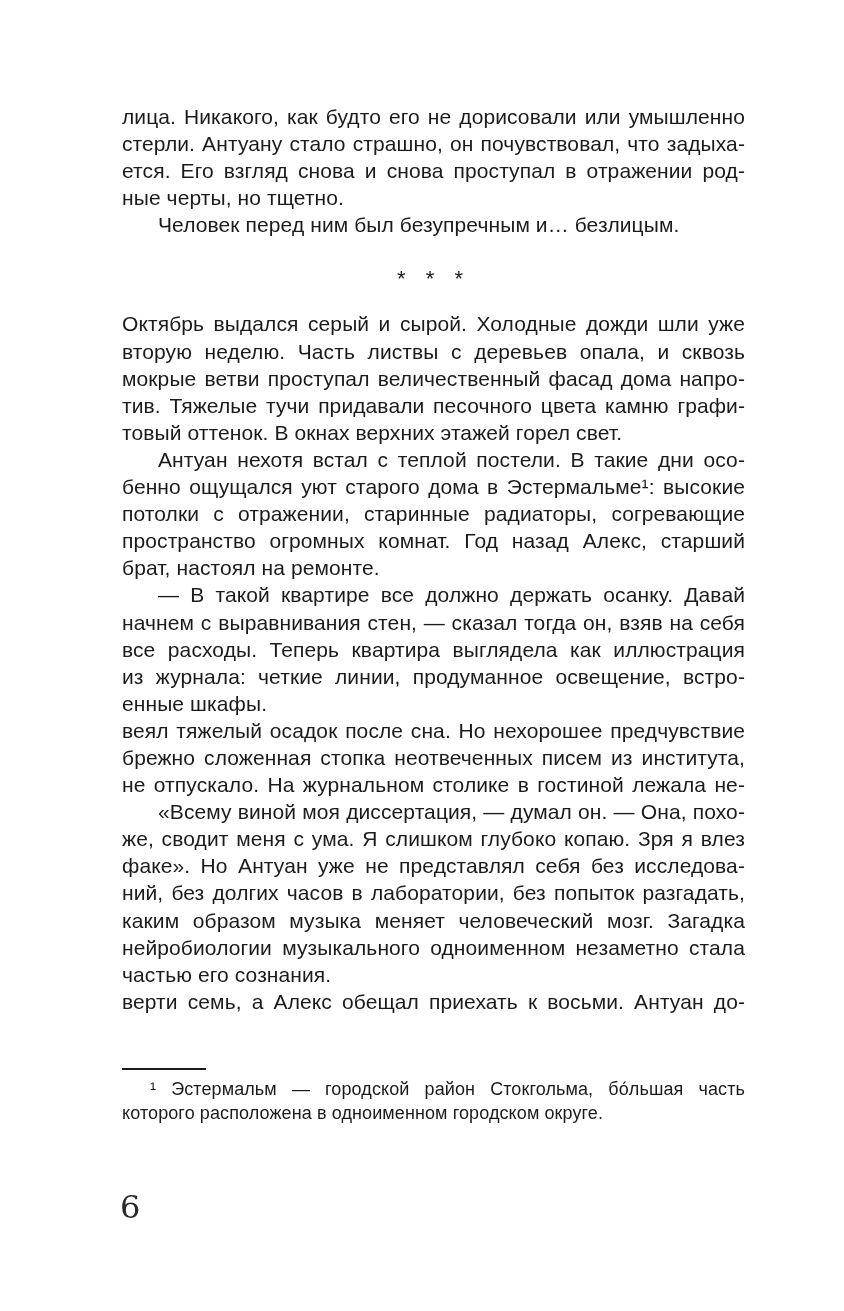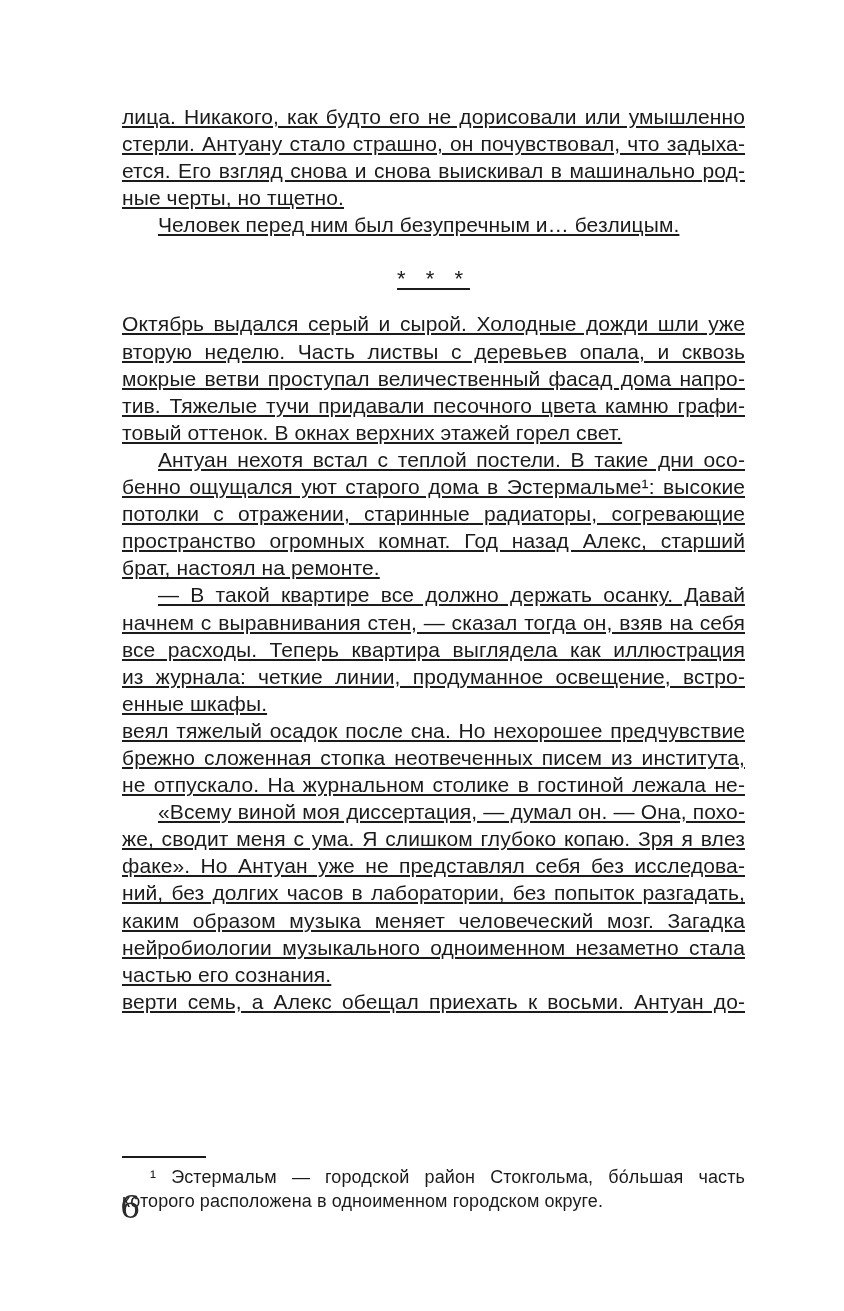--- a/index.html
+++ b/index.html
@@ -10,21 +10,20 @@
     background: #ffffff;
     font-family: "Liberation Sans", sans-serif;
     color: #1b1b1b;
     overflow: hidden;
   }
   .text-column {
     position: absolute;
     left: 122px;
     top: 103px;
     width: 623px;
-    text-decoration: underline;
   }
   .line {
     font-size: 21px;
     line-height: 27.1px;
     text-align: justify;
     text-align-last: justify;
     letter-spacing: 0.1px;
   }
   .line.last { text-align-last: left; }
   .line.indent { text-indent: 36px; }
@@ -35,21 +34,21 @@
     display: flex;
     align-items: center;
     justify-content: center;
     font-size: 22px;
     letter-spacing: 7px;
     color: #1b1b1b;
   }
   .footnote {
     position: absolute;
     left: 122px;
-    top: 1156px;
+    top: 1068px;
     width: 623px;
   }
   .footnote-rule {
     width: 84px;
     height: 2px;
     background: #1b1b1b;
     margin-bottom: 8px;
   }
   .footnote .line {
     font-size: 18px;
@@ -66,21 +65,21 @@
     color: #2b2b2b;
   }
 </style>
 </head>
 <body>
 
 <div class="page">
   <div class="text-column">
       <div class="line">лица. Никакого, как будто его не дорисовали или умышленно</div>
       <div class="line">стерли. Антуану стало страшно, он почувствовал, что задыха-</div>
-      <div class="line">ется. Его взгляд снова и снова выискивал в машинально род-</div>
+      <div class="line">ется. Его взгляд снова и снова проступал в отражении род-</div>
       <div class="line last">ные черты, но тщетно.</div>
       <div class="line indent last">Человек перед ним был безупречным и… безлицым.</div>
       <div class="separator">* * *</div>
       <div class="line">Октябрь выдался серый и сырой. Холодные дожди шли уже</div>
       <div class="line">вторую неделю. Часть листвы с деревьев опала, и сквозь</div>
       <div class="line">мокрые ветви проступал величественный фасад дома напро-</div>
       <div class="line">тив. Тяжелые тучи придавали песочного цвета камню графи-</div>
       <div class="line last">товый оттенок. В окнах верхних этажей горел свет.</div>
       <div class="line indent">Антуан нехотя встал с теплой постели. В такие дни осо-</div>
       <div class="line">бенно ощущался уют старого дома в Эстермальме¹: высокие</div>

